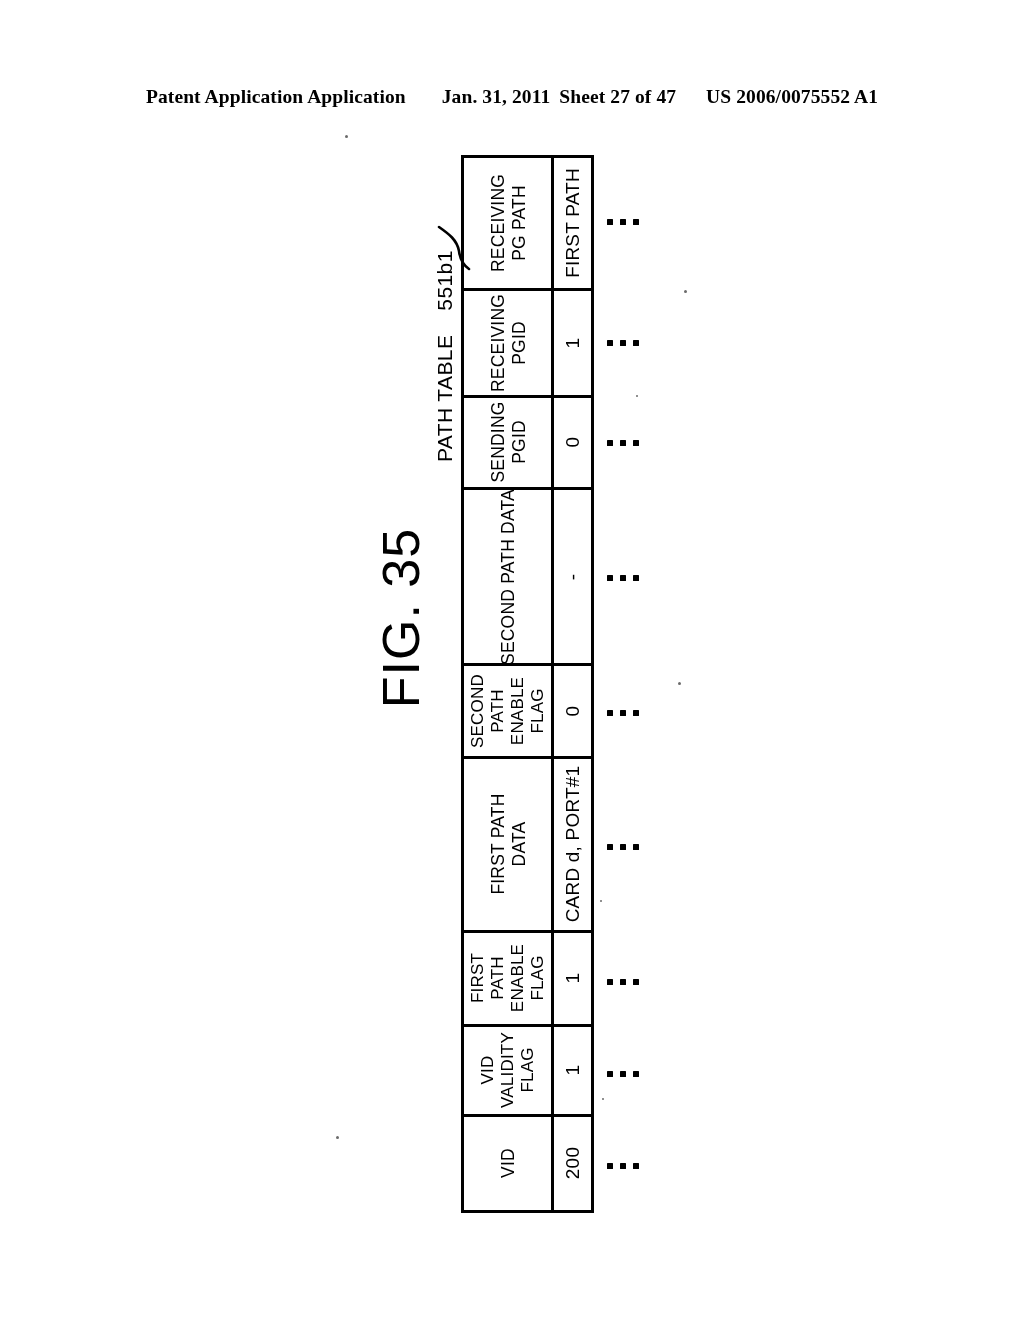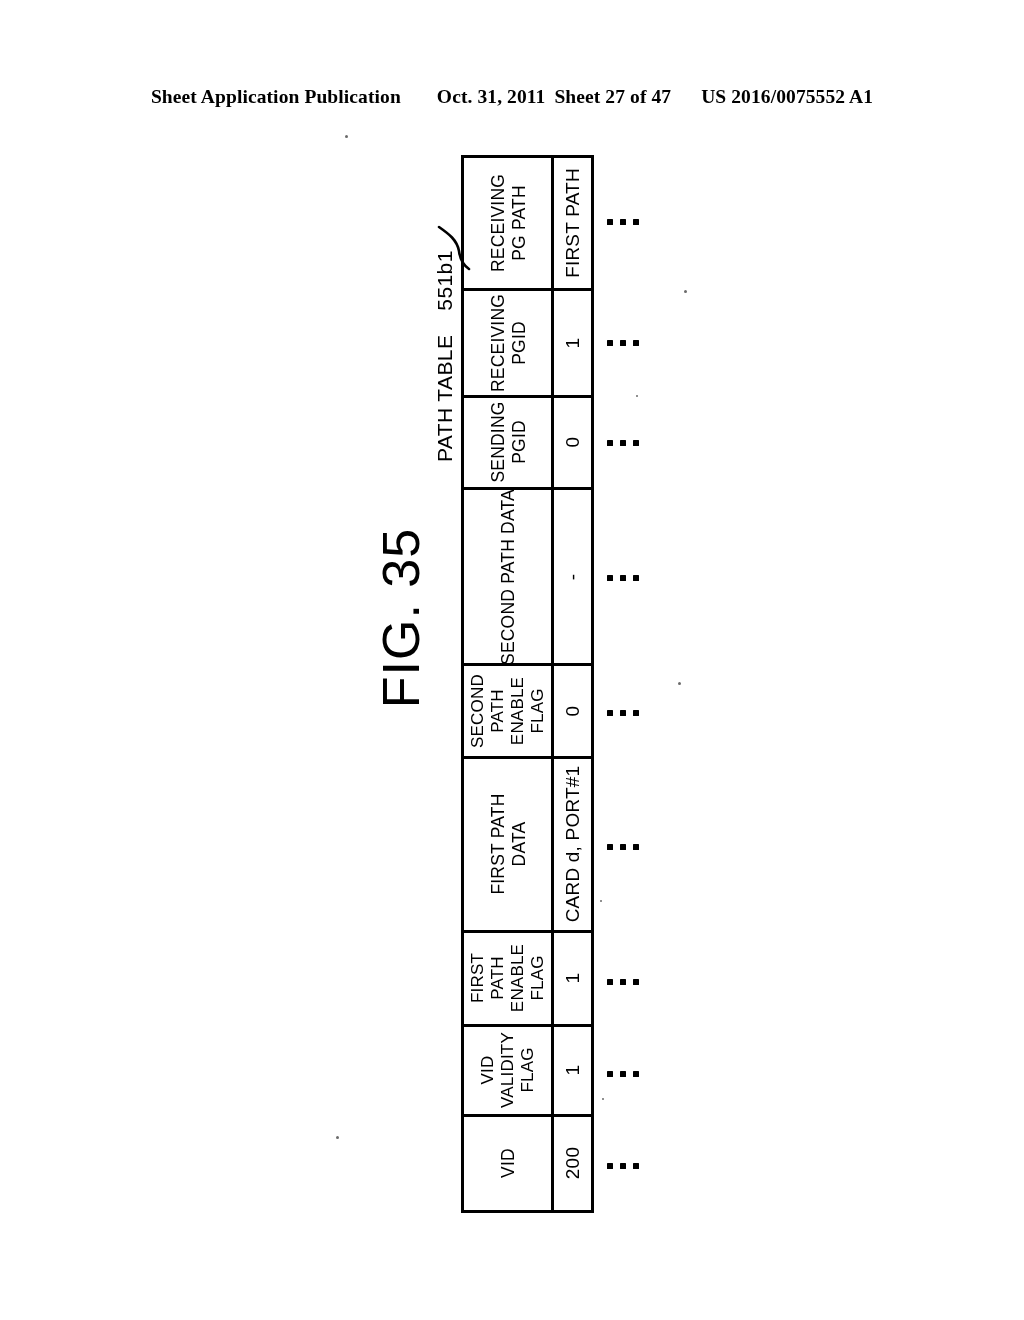--- a/index.html
+++ b/index.html
@@ -155,21 +155,21 @@
   .speckle {
     position: absolute;
     background: #6b6b6b;
     border-radius: 50%;
   }
 </style>
 </head>
 <body>
 
 <div id="page-header">
-  <span class="hdr-seg">Sheet Application Publication</span><span class="gap-lg"></span><span class="hdr-seg">Oct. 31, 2011</span><span class="gap-sm"></span><span class="hdr-seg">Sheet 27 of 47</span><span class="gap-md"></span><span class="hdr-seg">US 2016/0075552 A1</span>
+  <span class="hdr-seg">Patent Application Application</span><span class="gap-lg"></span><span class="hdr-seg">Jan. 31, 2011</span><span class="gap-sm"></span><span class="hdr-seg">Sheet 27 of 47</span><span class="gap-md"></span><span class="hdr-seg">US 2006/0075552 A1</span>
 </div>
 
 <div id="fig-label">FIG. 35</div>
 
 <div id="table-caption">
   <span class="cap-title">PATH TABLE</span><span class="cap-gap"></span><span class="cap-ref">551b1</span>
 </div>
 
 <svg id="leader-hook" viewBox="0 0 34 48" xmlns="http://www.w3.org/2000/svg">
   <path d="M 2 3 C 12 10, 20 16, 22 27 C 23 35, 26 41, 32 45" fill="none" stroke="#000000" stroke-width="2.6" stroke-linecap="round"></path>

